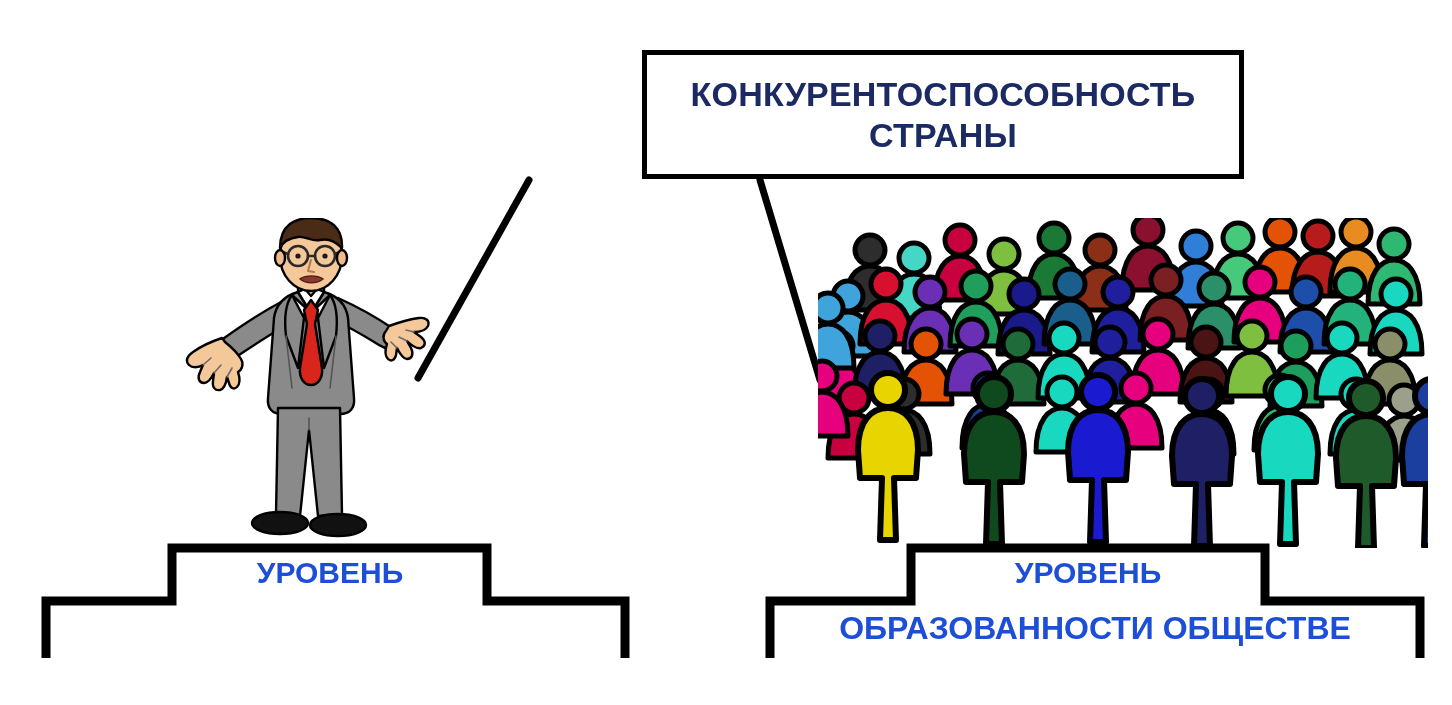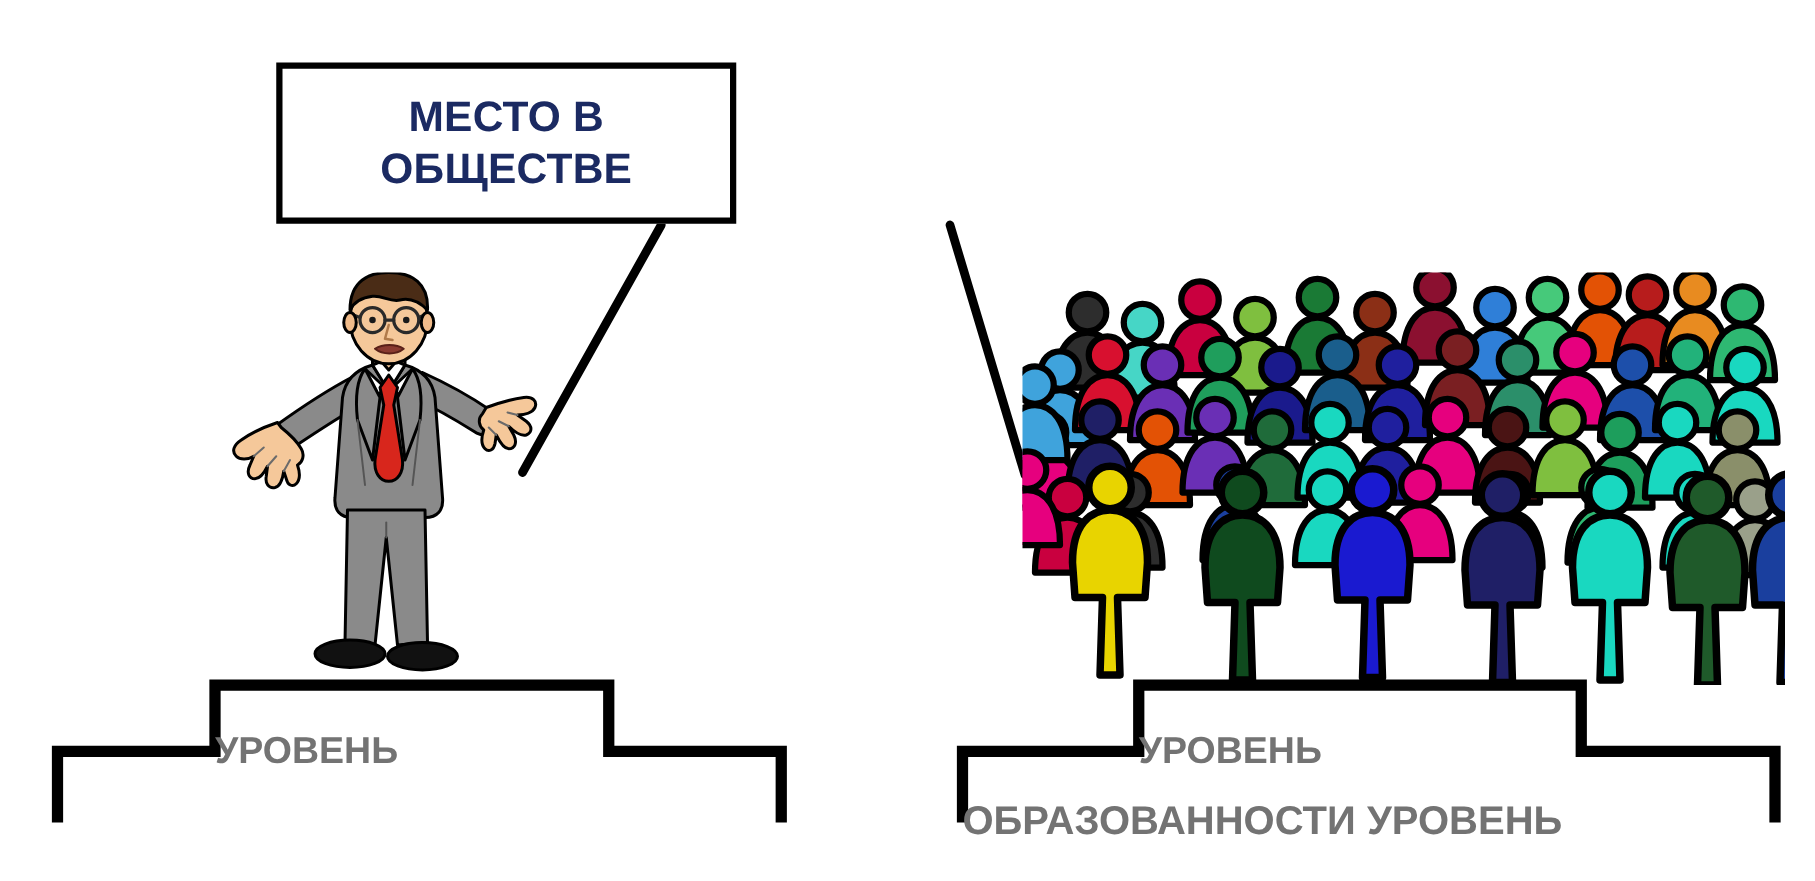--- a/index.html
+++ b/index.html
@@ -60,51 +60,50 @@
   }
 
   
   .bracket-svg {
     position: absolute;
     z-index: 30;
     overflow: visible;
   }
   .bracket-label {
     position: absolute;
-    color: #737373;
+    color: #1d4ed8;
     font-weight: bold;
-    text-align: left;
+    text-align: center;
     z-index: 35;
     white-space: nowrap;
-    margin-top: 28px;
   }
 
   
   .figure-area {
     position: absolute;
     z-index: 20;
   }
 </style>
 </head>
 <body>
 
 <div id="canvas">
 
   <svg class="connector" x="0" y="0" width="1452" height="705" viewBox="0 0 1452 705" style="left:0; top:0; width:1452px; height:705px;">
 
     <line x1="529" y1="180" x2="418" y2="378" stroke="#000000" stroke-width="7" stroke-linecap="round"></line>
 
     <line x1="760" y1="180" x2="820" y2="380" stroke="#000000" stroke-width="7" stroke-linecap="round" transform="translate(0,0)"></line>
   </svg>
 
-  <div class="concept-box" id="box-place">
-    <div class="box-text">МЕСТО В
-ОБЩЕСТВЕ</div>
+
+  <div class="concept-box" id="box-comp">
+    <div class="box-text">КОНКУРЕНТОСПОСОБНОСТЬ
+СТРАНЫ</div>
   </div>
-
 
   <svg class="figure-area" style="left:180px; top:218px; width:255px; height:330px;" viewBox="0 0 255 330">
     <g stroke="#000000" stroke-width="2.4" stroke-linejoin="round" stroke-linecap="round">
 
       <path fill="#8a8a8a" d="M103 83 C 80 95, 58 110, 40 123 C 33 128, 32 134, 37 139
                C 42 144, 50 143, 56 139 C 74 127, 94 114, 110 105 Z"></path>
 
       <g>
         <path fill="#f5c89a" d="M42 120 C 30 124, 20 129, 13 134 C 7 138, 5 143, 9 147
                                 C 12 150, 18 150, 23 147 L 20 154 C 17 160, 19 165, 24 165
@@ -268,15 +267,15 @@
 
   <svg class="bracket-svg" style="left:0px; top:538px; width:700px; height:167px;" viewBox="0 0 700 167">
     <polyline points="46,120 46,63 172,63 172,10 487,10 487,63 625,63 625,120" fill="none" stroke="#000000" stroke-width="9" stroke-linejoin="miter" stroke-linecap="butt"></polyline>
   </svg>
   <div class="bracket-label" style="left:172px; top:556px; width:316px; font-size:30px;">УРОВЕНЬ</div>
 
   <svg class="bracket-svg" style="left:740px; top:538px; width:712px; height:167px;" viewBox="0 0 712 167">
     <polyline points="30,120 30,63 171,63 171,10 525,10 525,63 680,63 680,120" fill="none" stroke="#000000" stroke-width="9" stroke-linejoin="miter" stroke-linecap="butt"></polyline>
   </svg>
   <div class="bracket-label" style="left:911px; top:556px; width:354px; font-size:30px;">УРОВЕНЬ</div>
-  <div class="bracket-label" style="left:770px; top:610px; width:650px; font-size:32px;">ОБРАЗОВАННОСТИ УРОВЕНЬ</div>
+  <div class="bracket-label" style="left:770px; top:610px; width:650px; font-size:32px;">ОБРАЗОВАННОСТИ ОБЩЕСТВЕ</div>
 
 </div>
 
 </body></html>

